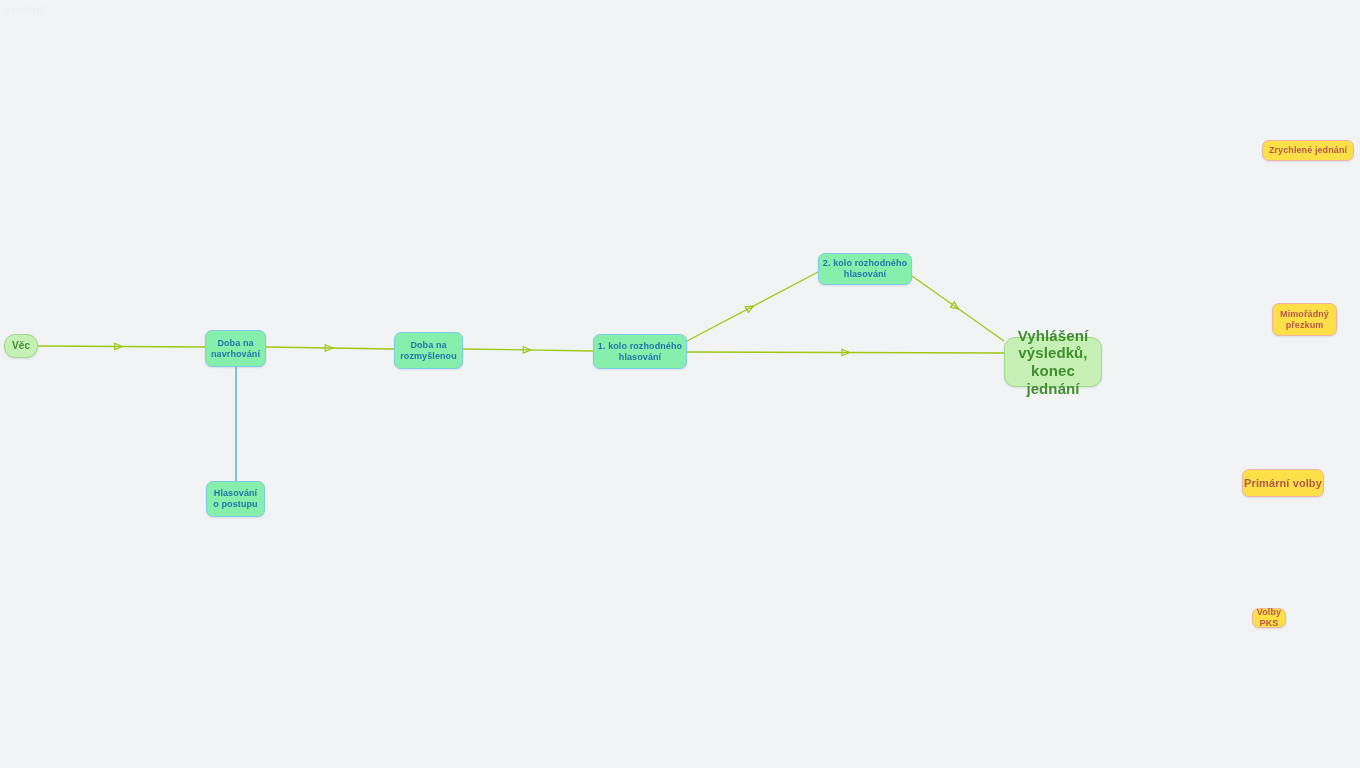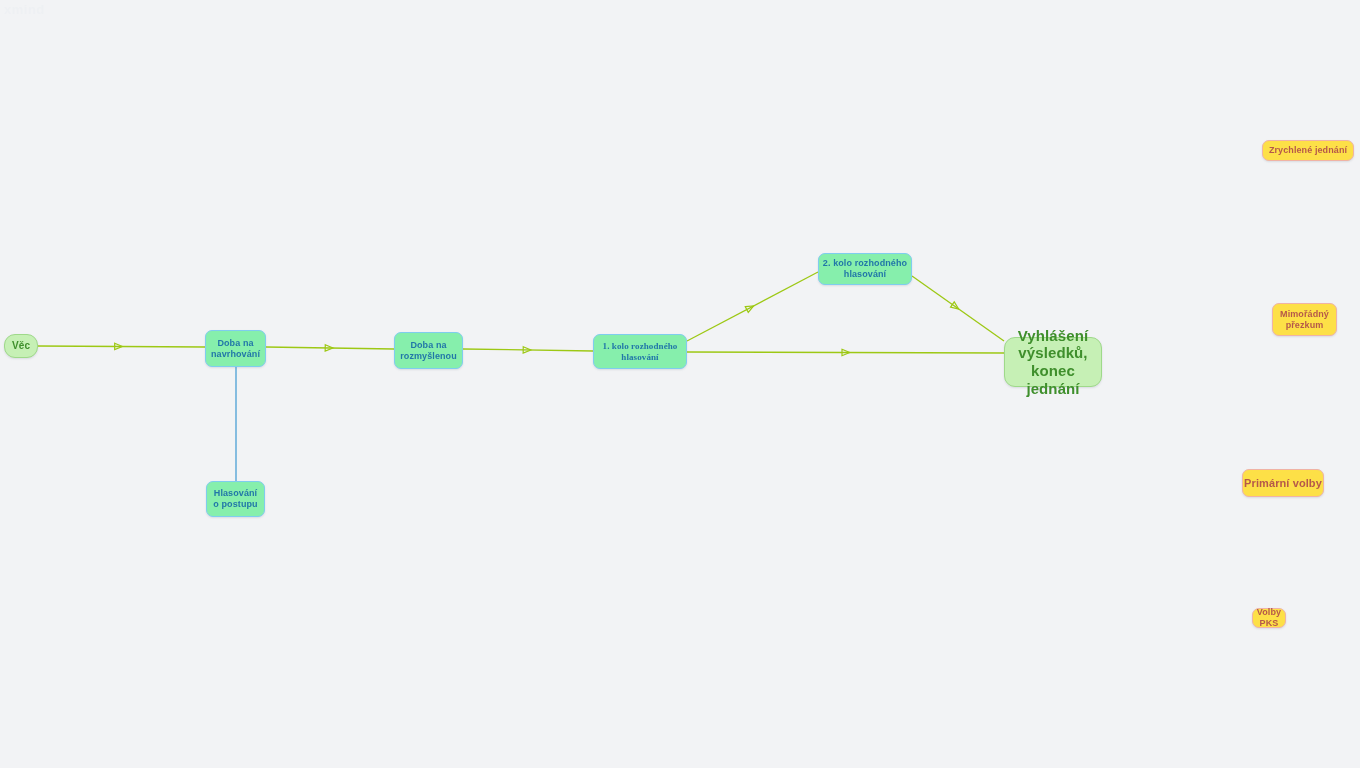--- a/index.html
+++ b/index.html
@@ -94,21 +94,21 @@
       <line x1="236" y1="367" x2="236" y2="481" stroke="#4a9fd4" stroke-width="1.3"></line>
     </svg>
 
 <div class="node green" style="left: 4px; top: 334px; width: 34px; height: 24px; font-size: 10px;">Věc</div>
     <div class="node blue" style="left: 205px; top: 330px; width: 61px; height: 37px; font-size: 9px;">Doba na
 navrhování</div>
     <div class="node blue" style="left: 206px; top: 481px; width: 59px; height: 36px; font-size: 9px;">Hlasování
 o postupu</div>
     <div class="node blue" style="left: 394px; top: 332px; width: 69px; height: 37px; font-size: 9px;">Doba na
 rozmyšlenou</div>
-    <div class="node blue" style="left: 593px; top: 334px; width: 94px; height: 35px; font-size: 9px; font-family: Liberation Serif, serif;">1. kolo rozhodného
+    <div class="node blue" style="left: 593px; top: 334px; width: 94px; height: 35px; font-size: 9px;">1. kolo rozhodného
 hlasování</div>
     <div class="node blue" style="left: 818px; top: 253px; width: 94px; height: 32px; font-size: 9px;">2. kolo rozhodného
 hlasování</div>
     <div class="node green" style="left: 1004px; top: 337px; width: 98px; height: 50px; font-size: 15px;">Vyhlášení výsledků,
 konec jednání</div>
     <div class="node pink" style="left: 1262px; top: 140px; width: 92px; height: 21px; font-size: 9px;">Zrychlené jednání</div>
     <div class="node pink" style="left: 1272px; top: 303px; width: 65px; height: 33px; font-size: 9px;">Mimořádný
 přezkum</div>
     <div class="node pink" style="left: 1242px; top: 469px; width: 82px; height: 28px; font-size: 11px;">Primární volby</div>
     <div class="node pink" style="left: 1252px; top: 608px; width: 34px; height: 20px; font-size: 9px;">Volby PKS</div>

